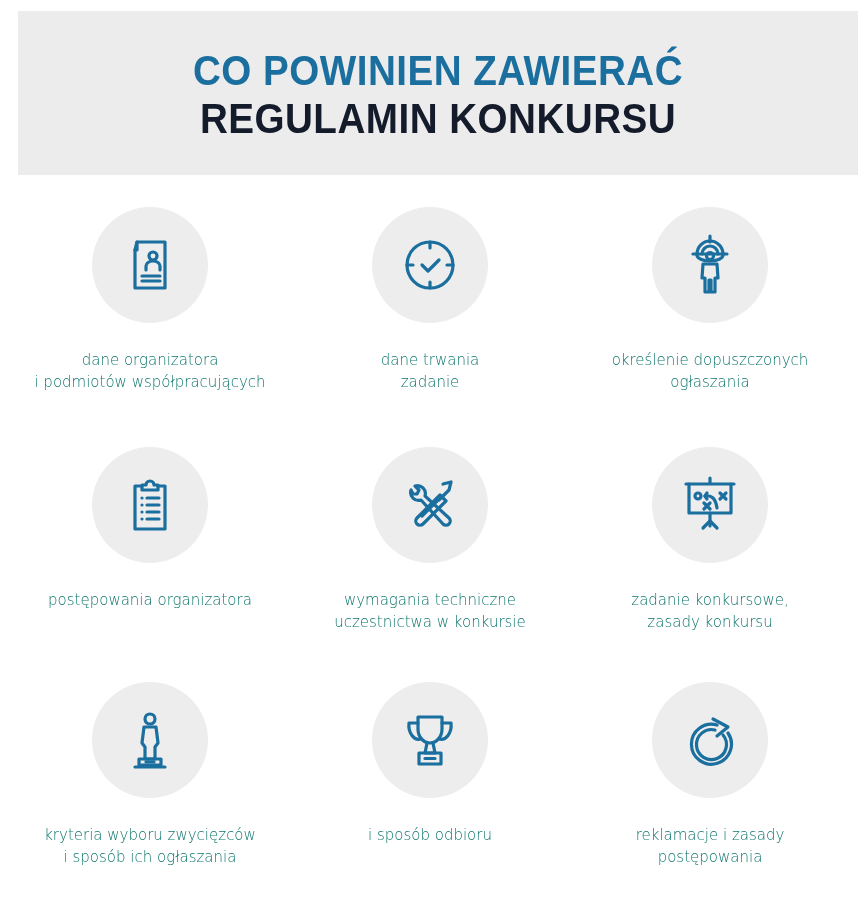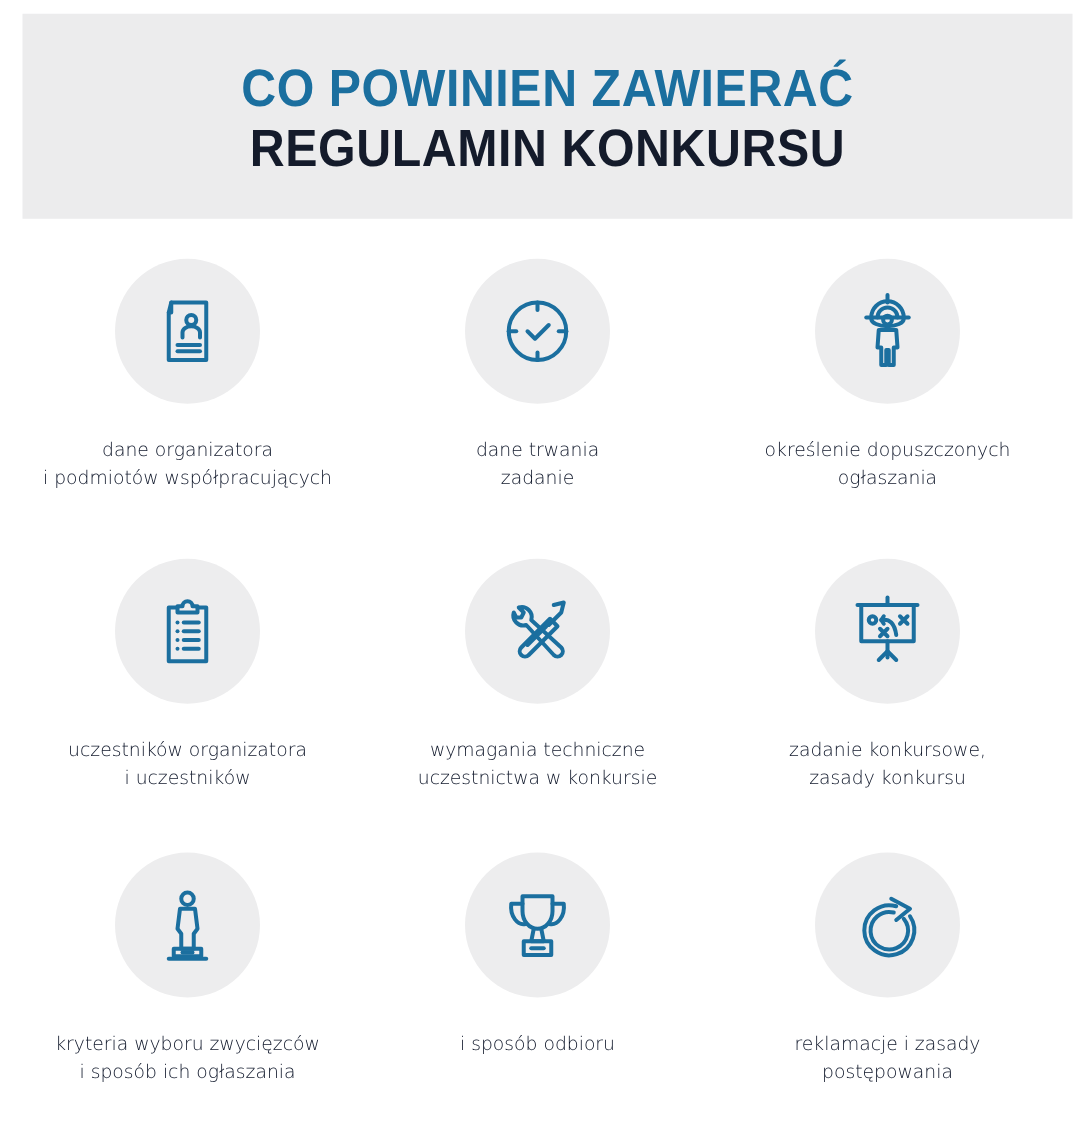--- a/index.html
+++ b/index.html
@@ -19,21 +19,21 @@
   .item { position: absolute; width: 280px; text-align: center; }
   .circle {
     position: absolute; width: 116px; height: 116px; border-radius: 50%;
     background: #ededee; left: 50%; margin-left: -58px; top: 0;
     display: flex; align-items: center; justify-content: center;
   }
   .circle svg { width: 74px; height: 74px; }
   .label {
     position: absolute; top: 142px; left: 0; width: 100%;
     font-family: "DejaVu Sans", sans-serif; font-size: 15px; line-height: 22px;
-    color: #0f172a; text-align: center; font-weight: 300;
+    color: #0f766e; text-align: center; font-weight: 300;
   }
   .label span { display: block; }
   svg .s { fill: none; stroke: #1b6f9f; stroke-width: 3.2; stroke-linecap: round; stroke-linejoin: round; }
   svg .f { fill: #1b6f9f; }
 </style>
 </head>
 <body>
 
 <div class="header">
   <div class="title-line title-1">CO POWINIEN ZAWIERAĆ</div>
@@ -101,22 +101,21 @@
       <circle class="f" cx="29" cy="37" r="1.6"></circle>
       <circle class="f" cx="29" cy="44" r="1.6"></circle>
       <circle class="f" cx="29" cy="51" r="1.6"></circle>
       <line class="s" x1="34" y1="30" x2="46" y2="30"></line>
       <line class="s" x1="34" y1="37" x2="46" y2="37"></line>
       <line class="s" x1="34" y1="44" x2="46" y2="44"></line>
       <line class="s" x1="34" y1="51" x2="46" y2="51"></line>
     </svg>
   </div>
   <div class="label">
-    <span>uczestników organizatora</span>
-    <span>i uczestników</span>
+    <span>postępowania organizatora</span>
   </div>
 </div>
 
 <div class="item" style="left:290px; top:447px;">
   <div class="circle">
     <svg viewBox="0 0 74 74">
       <path class="s" d="M18 22 a8 8 0 0 0 10 10 L50 56 a4 4 0 0 0 6 -6 L32 28 a8 8 0 0 0 -10 -10 L26 22 L24 26 L20 26 Z"></path>
       <path class="s" d="M50 16 L58 14 L56 22 L46 32"></path>
       <path class="s" d="M47 27 L24 50 a4 4 0 0 0 6 6 L53 33 Z"></path>
       <line class="s" x1="29" y1="48" x2="44" y2="33"></line>

